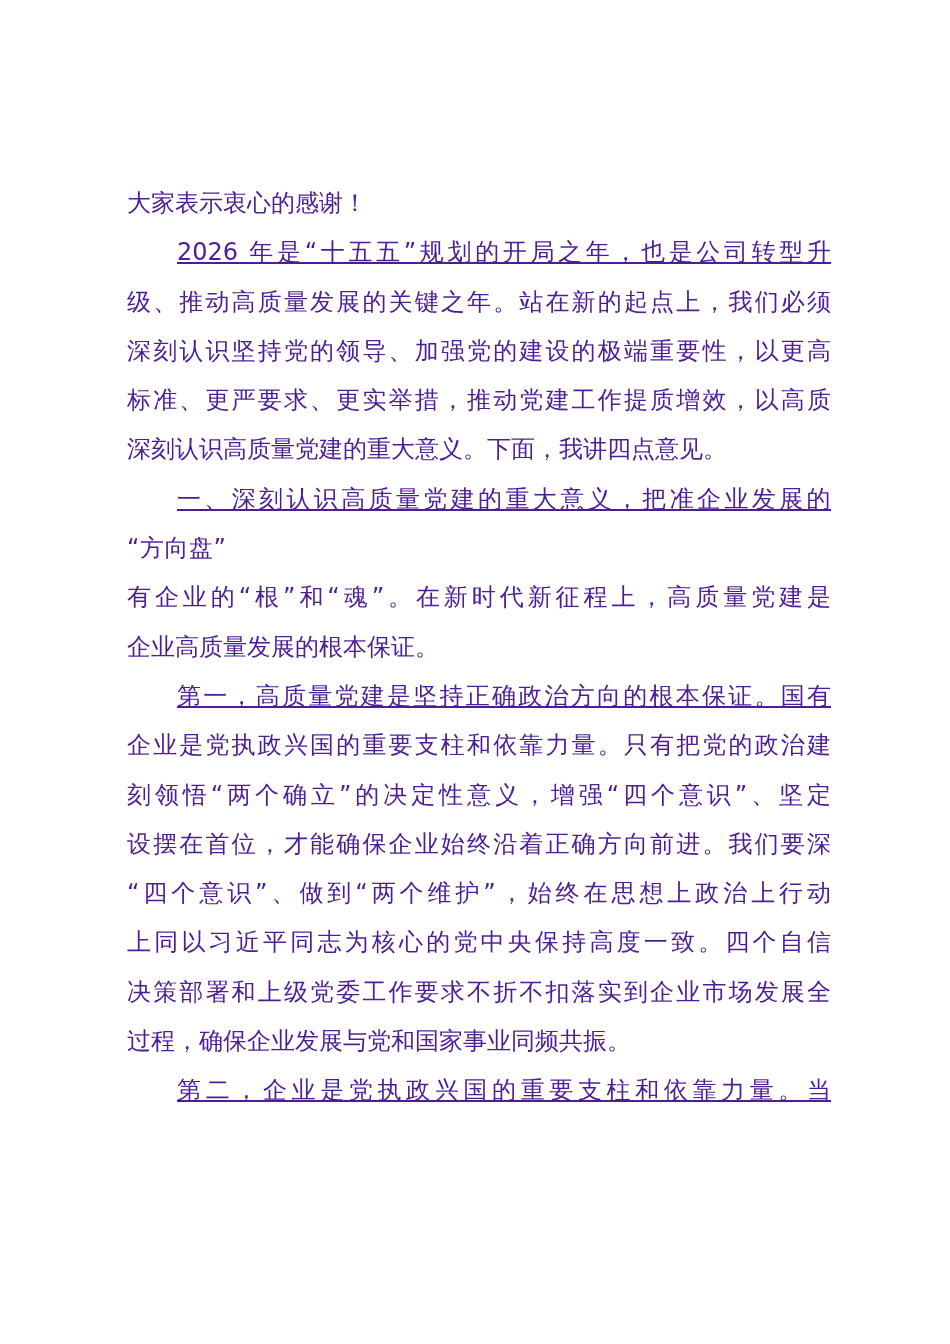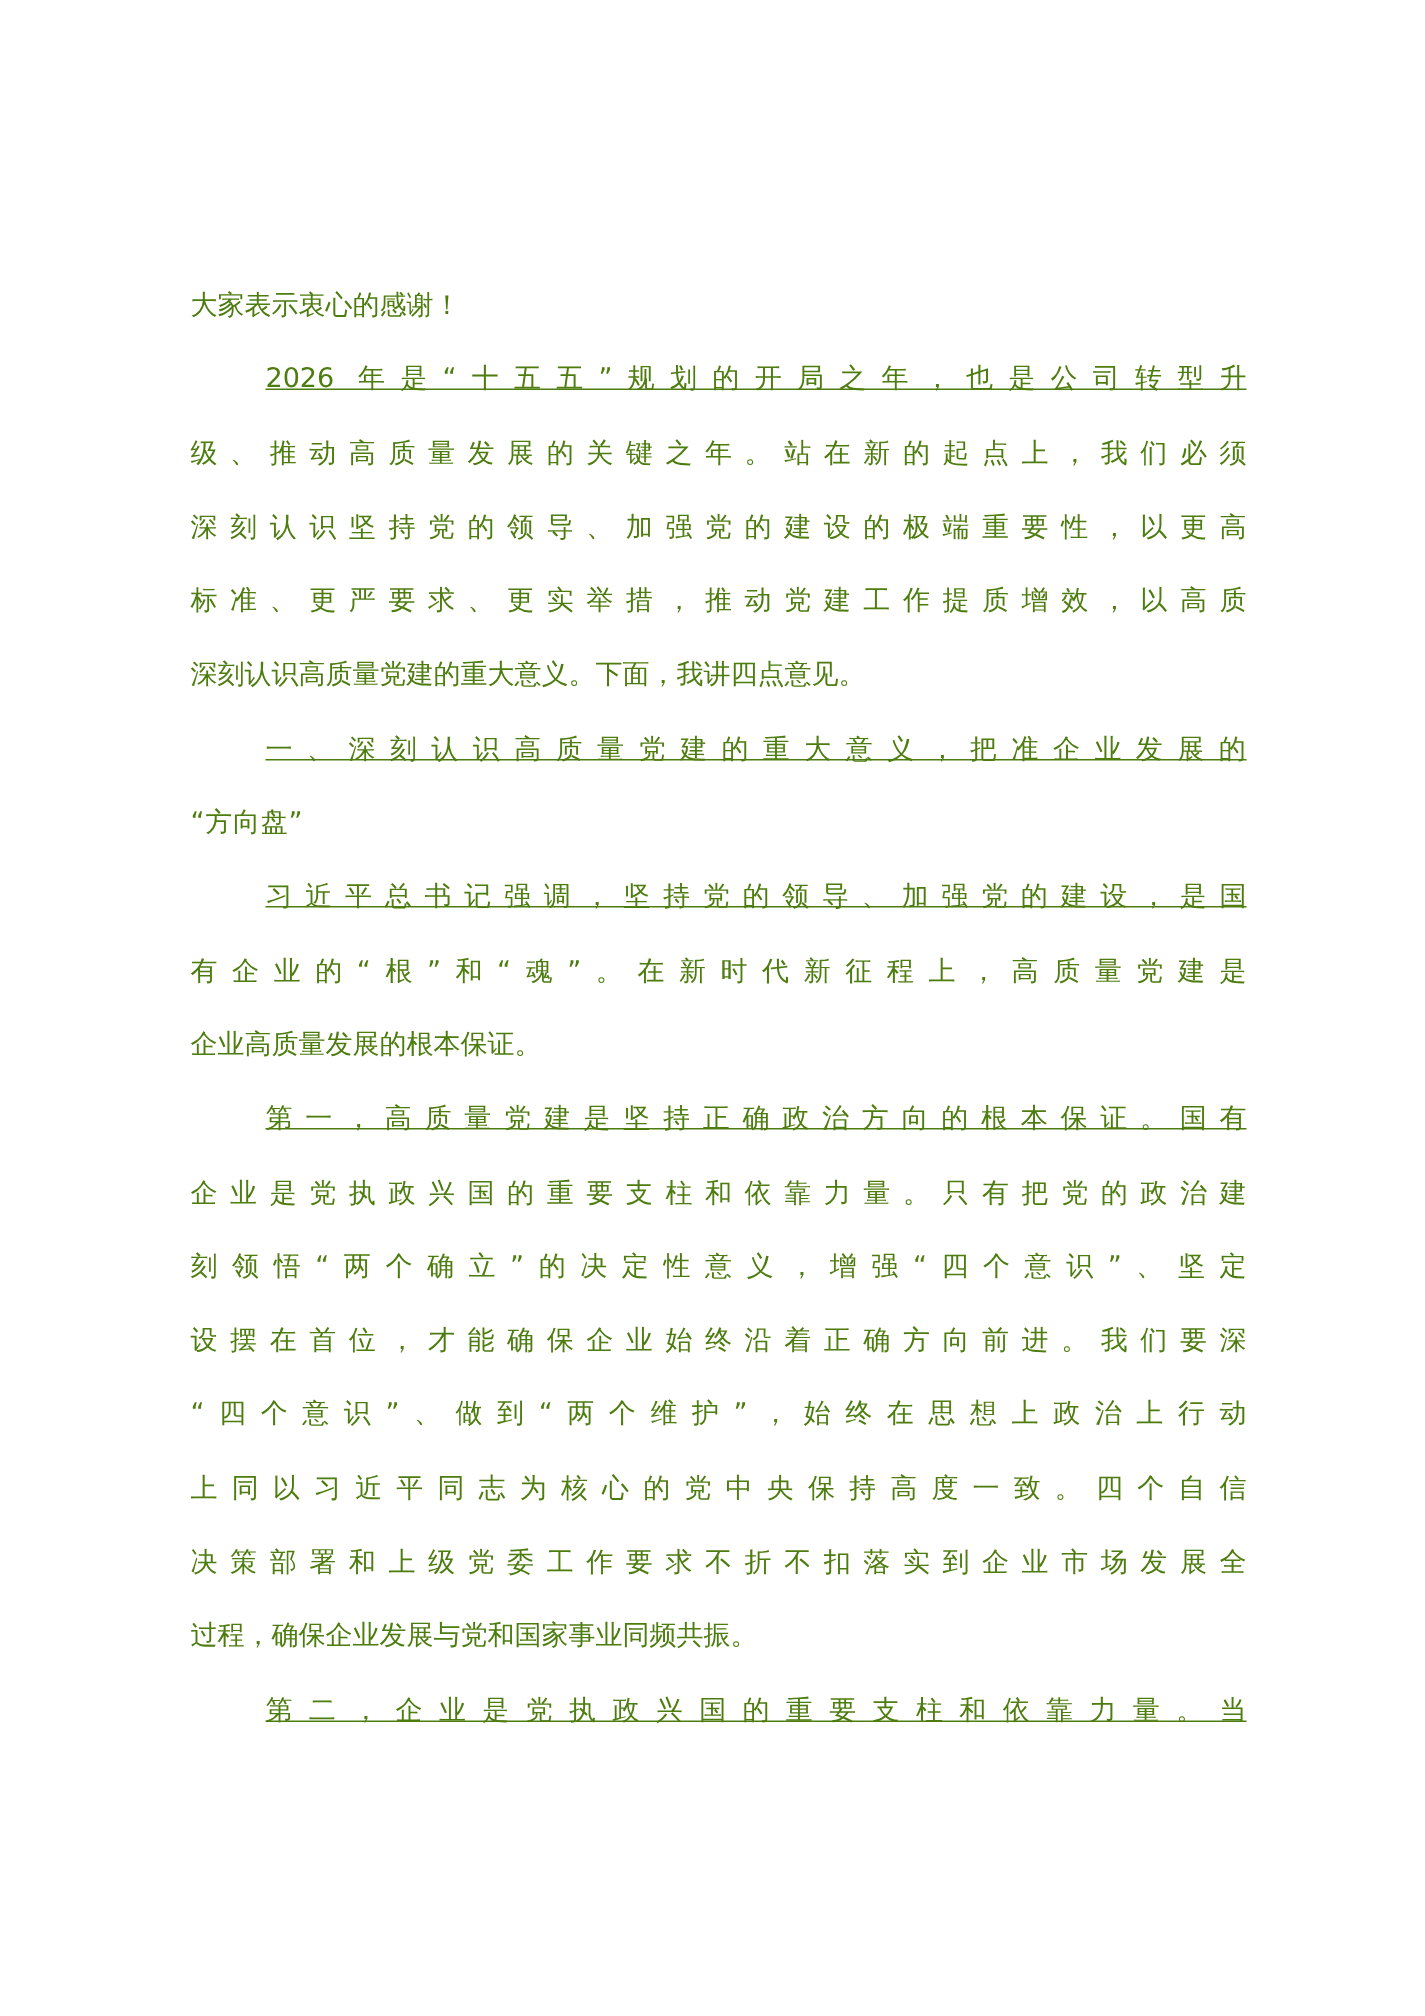--- a/index.html
+++ b/index.html
@@ -3,22 +3,22 @@
 <meta charset="utf-8">
 <style>
   html, body { margin: 0; padding: 0; background: #ffffff; }
   body { width: 950px; height: 1344px; position: relative; overflow: hidden; }
   .page {
     position: absolute;
     left: 127px;
     top: 185px;
     width: 704px;
     font-family: "DejaVu Sans", sans-serif;
-    font-size: 18px;
-    color: #4d7c0f;
+    font-size: 24px;
+    color: #4c1d95;
   }
   .line {
     height: 49.3px;
     line-height: 37px;
     white-space: nowrap;
     text-align: justify;
     text-align-last: justify;
     display: block;
   }
   .line.last { text-align-last: left; }
@@ -30,21 +30,20 @@
 
 <div class="page">
   <div class="line last">大家表示衷心的感谢！</div>
   <div class="line indent">2026 年是“十五五”规划的开局之年，也是公司转型升</div>
   <div class="line">级、推动高质量发展的关键之年。站在新的起点上，我们必须</div>
   <div class="line">深刻认识坚持党的领导、加强党的建设的极端重要性，以更高</div>
   <div class="line">标准、更严要求、更实举措，推动党建工作提质增效，以高质</div>
   <div class="line last">深刻认识高质量党建的重大意义。下面，我讲四点意见。</div>
   <div class="line indent heading">一、深刻认识高质量党建的重大意义，把准企业发展的</div>
   <div class="line last heading">“方向盘”</div>
-  <div class="line indent">习近平总书记强调，坚持党的领导、加强党的建设，是国</div>
   <div class="line">有企业的“根”和“魂”。在新时代新征程上，高质量党建是</div>
   <div class="line last">企业高质量发展的根本保证。</div>
   <div class="line indent">第一，高质量党建是坚持正确政治方向的根本保证。国有</div>
   <div class="line">企业是党执政兴国的重要支柱和依靠力量。只有把党的政治建</div>
   <div class="line">刻领悟“两个确立”的决定性意义，增强“四个意识”、坚定</div>
   <div class="line">设摆在首位，才能确保企业始终沿着正确方向前进。我们要深</div>
   <div class="line">“四个意识”、做到“两个维护”，始终在思想上政治上行动</div>
   <div class="line">上同以习近平同志为核心的党中央保持高度一致。四个自信</div>
   <div class="line">决策部署和上级党委工作要求不折不扣落实到企业市场发展全</div>
   <div class="line last">过程，确保企业发展与党和国家事业同频共振。</div>

